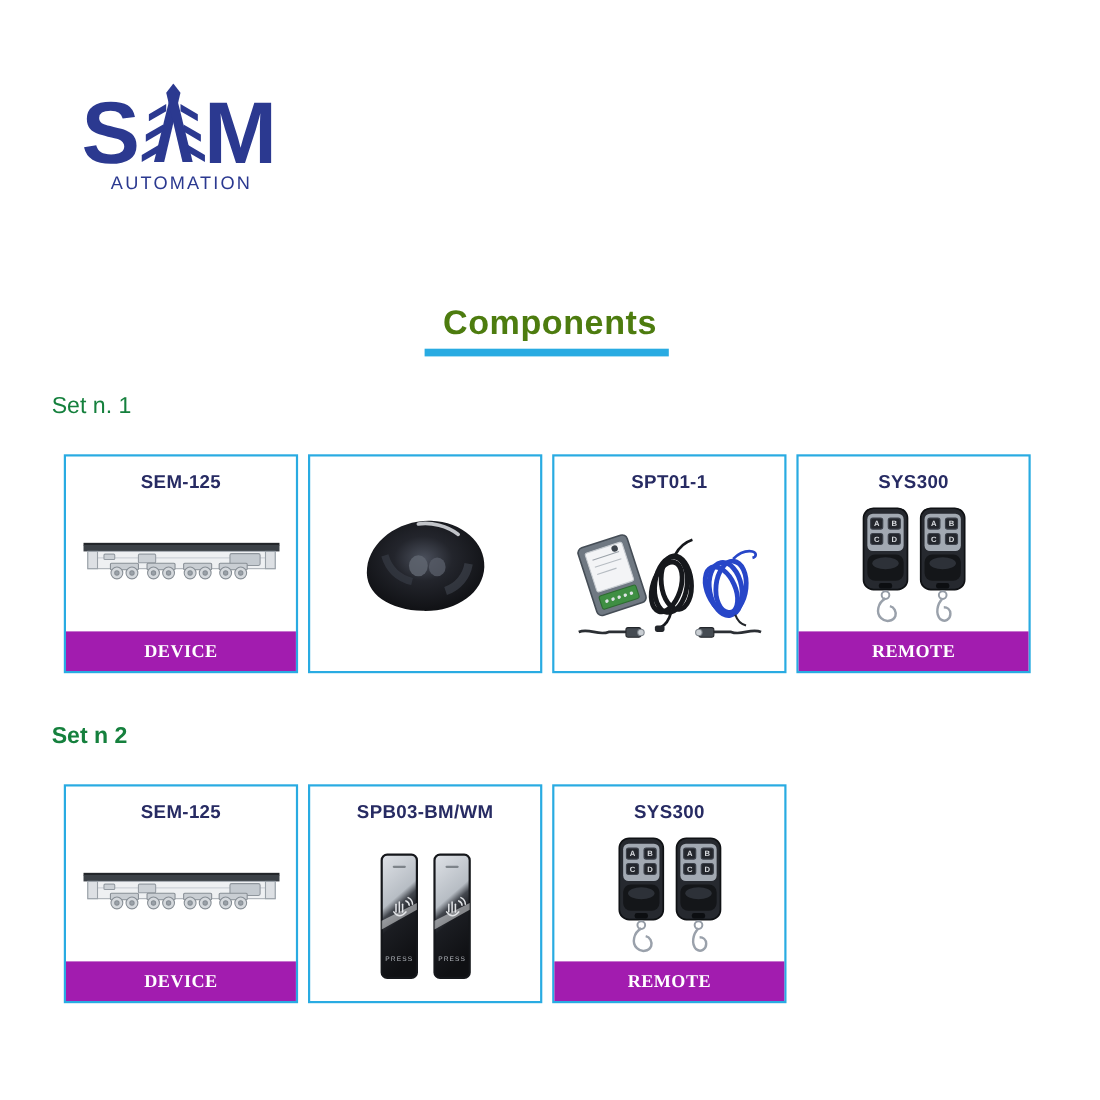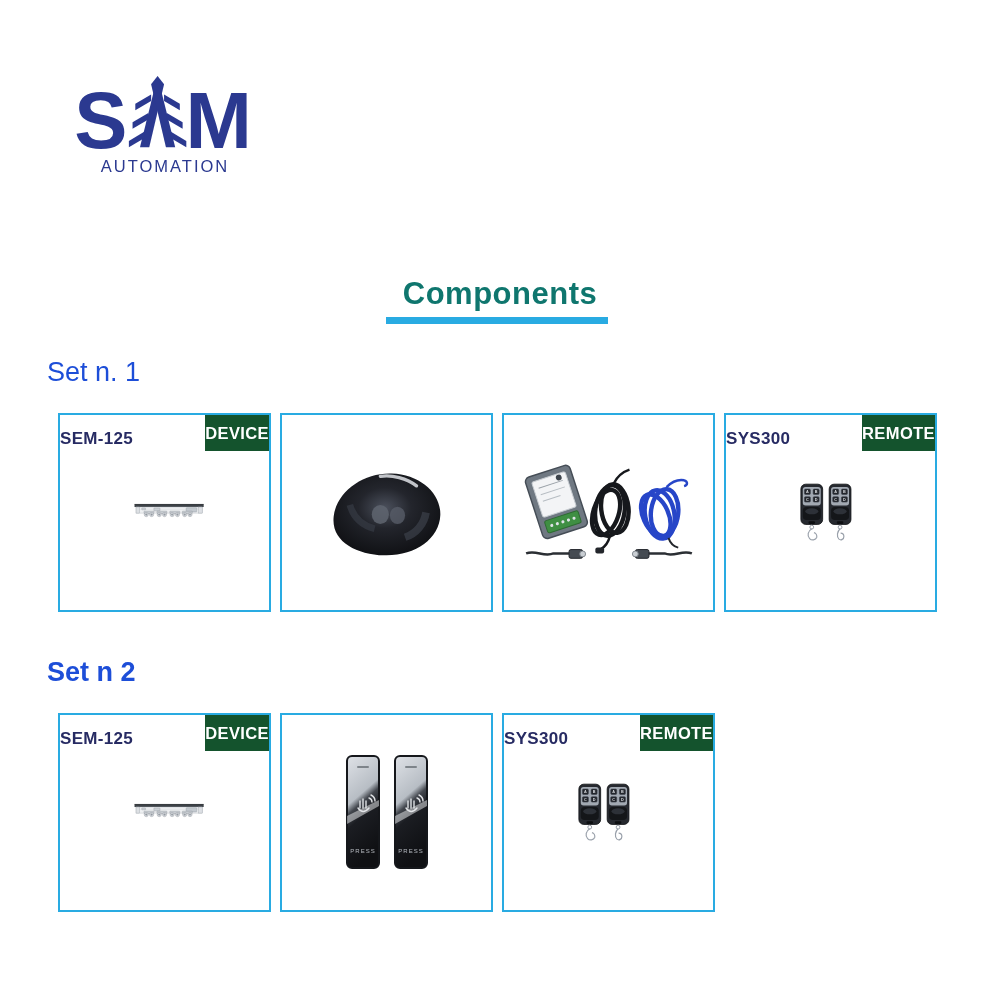--- a/index.html
+++ b/index.html
@@ -7,43 +7,43 @@
     width:1000px;height:1000px;background:#ffffff;position:relative;
     font-family:"Liberation Sans",sans-serif;overflow:hidden;
   }
   .logo{position:absolute;left:74px;top:76px;width:182px;}
   .logo-tagline{
     text-align:center;font-weight:normal;font-size:16.5px;letter-spacing:2px;
     color:#2B3990;margin-top:1px;
   }
   .page-title{
     position:absolute;top:276px;left:0;width:100%;text-align:center;
-    font-size:31px;font-weight:bold;color:#0f766e;letter-spacing:.5px;
+    font-size:31px;font-weight:bold;color:#4d7c0f;letter-spacing:.5px;
   }
   .title-underline{
     position:absolute;top:317px;left:386px;width:222px;height:7px;background:#29ABE2;
   }
-  .set-label{position:absolute;left:47px;font-size:27px;color:#1d4ed8;}
+  .set-label{position:absolute;left:47px;font-size:21px;color:#15803d;}
   #set1-label{top:357px;}
   #set2-label{top:657px;font-weight:bold;}
   .row{position:absolute;left:58px;display:flex;gap:9px;}
   #row1{top:413px;}
   #row2{top:713px;}
   .card{
     width:213px;height:199px;border:2px solid #29ABE2;background:#fff;
-    box-sizing:border-box;display:flex;flex-direction:row;
+    box-sizing:border-box;display:flex;flex-direction:column;
   }
   .card-title{
     height:34px;flex:none;display:flex;align-items:center;justify-content:center;
     font-weight:bold;font-size:17px;color:#272B63;padding-top:7px;letter-spacing:.3px;
   }
   .card-img{flex:1;display:flex;align-items:center;justify-content:center;overflow:hidden;}
   .card-footer{
-    height:36px;flex:none;background:#14532d;color:#ffffff;font-weight:bold;
-    font-size:16.5px;display:flex;align-items:center;justify-content:center;letter-spacing:.4px;
+    height:36px;flex:none;background:#a21caf;color:#ffffff;font-weight:bold;
+    font-size:16.5px;display:flex;align-items:center;justify-content:center;letter-spacing:.4px;font-family:Liberation Serif, serif;
   }
 </style>
 </head>
 <body>
 
 <div class="logo">
   <svg viewBox="0 0 196 82" width="182" height="76">
     <g fill="#2B3990">
       <text x="0" y="78" font-size="86" font-weight="bold" font-family="Liberation Sans, sans-serif">S</text>
 
@@ -130,20 +130,21 @@
         <path d="M58,14 C70,12 86,16 96,24" stroke="#dfe2e6" stroke-width="3.5" fill="none" stroke-linecap="round" opacity="0.85"></path>
         <ellipse cx="58" cy="54" rx="9" ry="10" fill="#5f6570" opacity="0.85"></ellipse>
         <ellipse cx="76" cy="55" rx="8" ry="9" fill="#575d68" opacity="0.8"></ellipse>
         <path d="M26,44 C30,58 40,66 52,69" stroke="#3a3f49" stroke-width="7" fill="none" opacity="0.6"></path>
         <path d="M84,78 C96,74 104,64 106,52" stroke="#454b56" stroke-width="8" fill="none" opacity="0.55"></path>
       </svg>
     </div>
   </div>
 
   <div class="card">
+    <div class="card-title">SPT01-1</div>
     <div class="card-img">
       <svg viewBox="0 0 182 120" width="178" height="117">
         <g transform="translate(38,52) rotate(-18)">
           <rect x="-24" y="-36" width="48" height="66" rx="5" fill="#6f7882" stroke="#454d56" stroke-width="1.5"></rect>
           <rect x="-18" y="-30" width="36" height="38" rx="2" fill="#f3f4f6" stroke="#c7ccd1"></rect>
           <line x1="-13" y1="-22" x2="13" y2="-22" stroke="#9aa1a8"></line>
           <line x1="-13" y1="-15" x2="13" y2="-15" stroke="#b6bcc2"></line>
           <line x1="-13" y1="-8" x2="6" y2="-8" stroke="#b6bcc2"></line>
           <circle cx="10" cy="-26" r="3" fill="#3d444c"></circle>
           <rect x="-18" y="12" width="36" height="13" rx="2" fill="#3f8f43" stroke="#2d6b31"></rect>
@@ -269,20 +270,21 @@
               <circle cx="-7" cy="35.5" r="2" fill="#9aa1a8"></circle>
               <circle cx="7" cy="35.5" r="2" fill="#9aa1a8"></circle>
             </g>
         </g>
       </svg>
     </div>
     <div class="card-footer">DEVICE</div>
   </div>
 
   <div class="card">
+    <div class="card-title">SPB03-BM/WM</div>
     <div class="card-img">
       <svg viewBox="0 0 130 117" width="130" height="117">
         <defs>
           <linearGradient id="gradPB" x1="0" y1="0" x2="0.25" y2="1">
             <stop offset="0" stop-color="#dfe2e7"></stop>
             <stop offset="0.42" stop-color="#b7bdc4"></stop>
             <stop offset="0.5" stop-color="#43474e"></stop>
             <stop offset="0.62" stop-color="#1b1d22"></stop>
             <stop offset="1" stop-color="#0f1013"></stop>
           </linearGradient>

